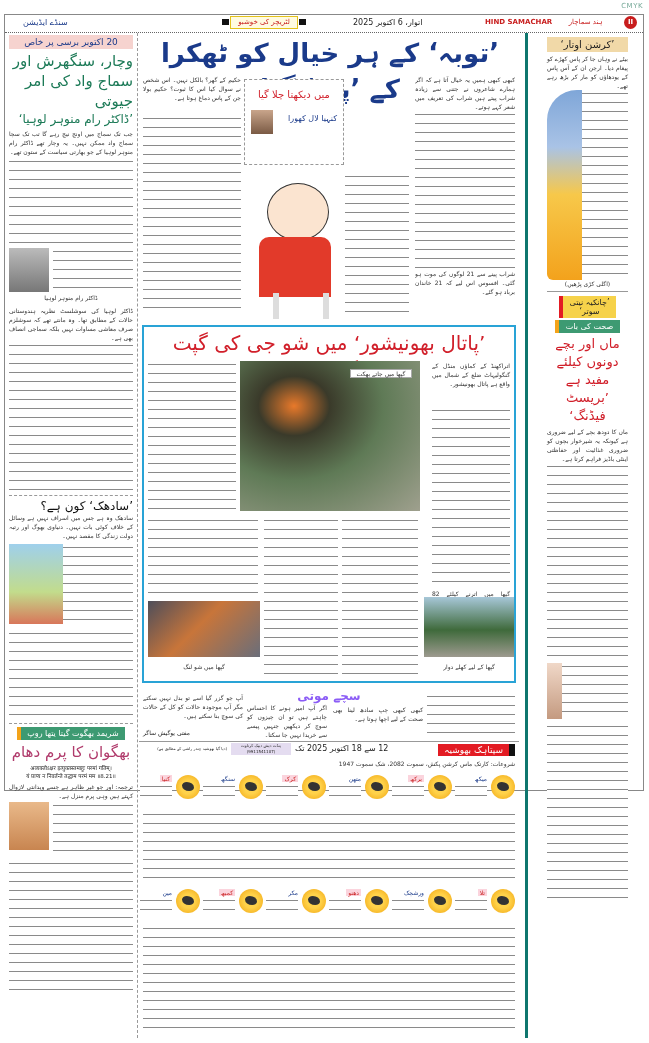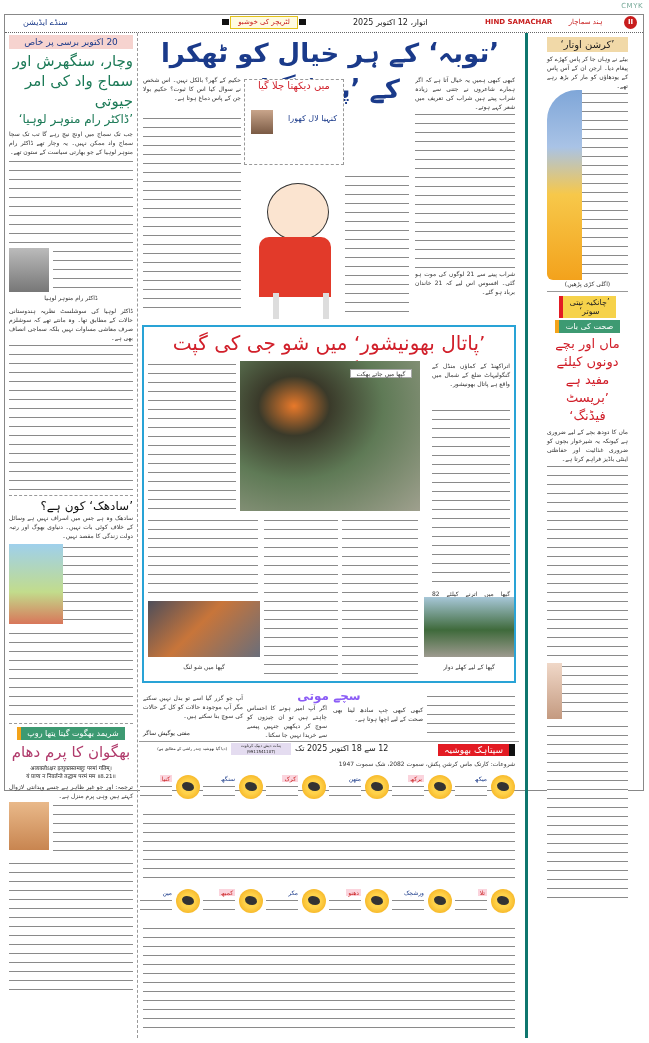--- a/index.html
+++ b/index.html
@@ -40,21 +40,21 @@
 </head>
 <body>
 
 <div class="cmyk">CMYK</div>
 
 <div class="page">
 
   <div class="masthead">
     <span class="mh-left rtl">سنڈے ایڈیشن</span>
     <span class="mh-center rtl">لٹریچر کی خوشبو</span>
-    <span class="mh-date rtl">اتوار، 12 اکتوبر 2025</span>
+    <span class="mh-date rtl">اتوار، 6 اکتوبر 2025</span>
     <span class="mh-brand">
       <span>HIND SAMACHAR</span>
       <span style="font-weight:normal;margin-left:14px">ہند سماچار</span>
     </span>
     <span class="mh-logo">II</span>
   </div>
 
   <div class="col col-left rtl">
     <div class="banner-pink">20 اکتوبر برسی پر خاص</div>
     <div class="head-green" style="font-size:15px;line-height:20px;margin-top:2px">وچار، سنگھرش اور سماج واد کی امر جیوتی</div>
@@ -95,21 +95,21 @@
     <div class="fill" style="position:absolute;right:4px;top:42px;width:100px;height:240px"></div>
     <div class="text" style="position:absolute;right:4px;top:42px;width:100px;background:#fff;height:38px;overflow:hidden">کبھی کبھی ہمیں یہ خیال آتا ہے کہ اگر ہمارے شاعروں نے جتنی سے زیادہ شراب پیتے ہیں شراب کی تعریف میں شعر کہے ہوتے۔</div>
 
     <div style="position:absolute;left:108px;top:140px;width:98px;height:150px">
       <div style="position:absolute;left:20px;top:10px;width:60px;height:56px;border-radius:50%;background:#fbe4d0;border:1px solid #333"></div>
       <div style="position:absolute;left:12px;top:64px;width:72px;height:60px;background:#e23a2a;border-radius:10px 10px 0 0"></div>
       <div style="position:absolute;left:26px;top:120px;width:44px;height:26px;border-left:6px solid #ddd;border-right:6px solid #ddd"></div>
     </div>
 
     <div style="position:absolute;left:105px;top:46px;width:98px;height:84px;border:1px dashed #999;background:#fff">
-      <div class="head-red" style="text-align:center;font-size:10px;margin-top:0">میں دیکھتا چلا گیا</div>
+      <div class="head-red" style="text-align:center;font-size:10px;margin-top:9px">میں دیکھتا چلا گیا</div>
       <div class="img" style="left:6px;top:30px;width:22px;height:24px;background:linear-gradient(#c9a58b,#7a5a44)"></div>
       <div style="position:absolute;right:6px;top:34px;font-size:8px;color:#1a3a8a">کنہیا لال کھورا</div>
     </div>
 
     <div class="text" style="position:absolute;left:4px;top:42px;width:98px;height:40px;overflow:hidden">حکیم کے گھر؟ بالکل نہیں۔ اس شخص نے سوال کیا اس کا ثبوت؟ حکیم بولا جن کے پاس دماغ ہوتا ہے۔</div>
     <div class="fill" style="position:absolute;left:4px;top:82px;width:98px;height:200px"></div>
     <div class="fill" style="position:absolute;left:206px;top:140px;width:64px;height:140px"></div>
     <div class="text" style="position:absolute;right:4px;top:236px;width:100px;background:#fff;height:46px;overflow:hidden">شراب پینے سے 21 لوگوں کی موت ہو گئی۔ افسوس اس لیے کہ 21 خاندان برباد ہو گئے۔</div>
 
     <div class="blue-box">

